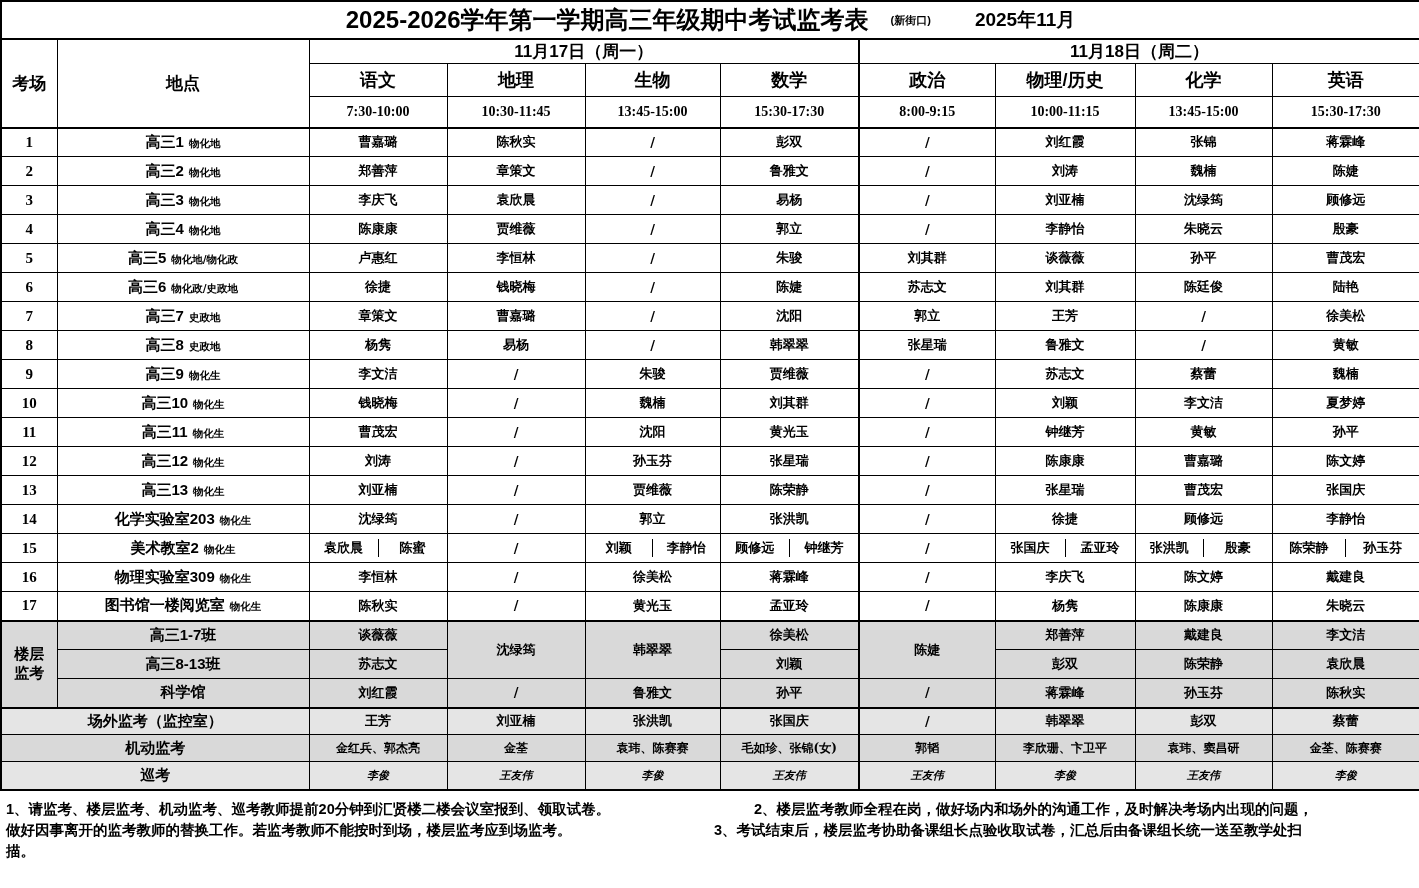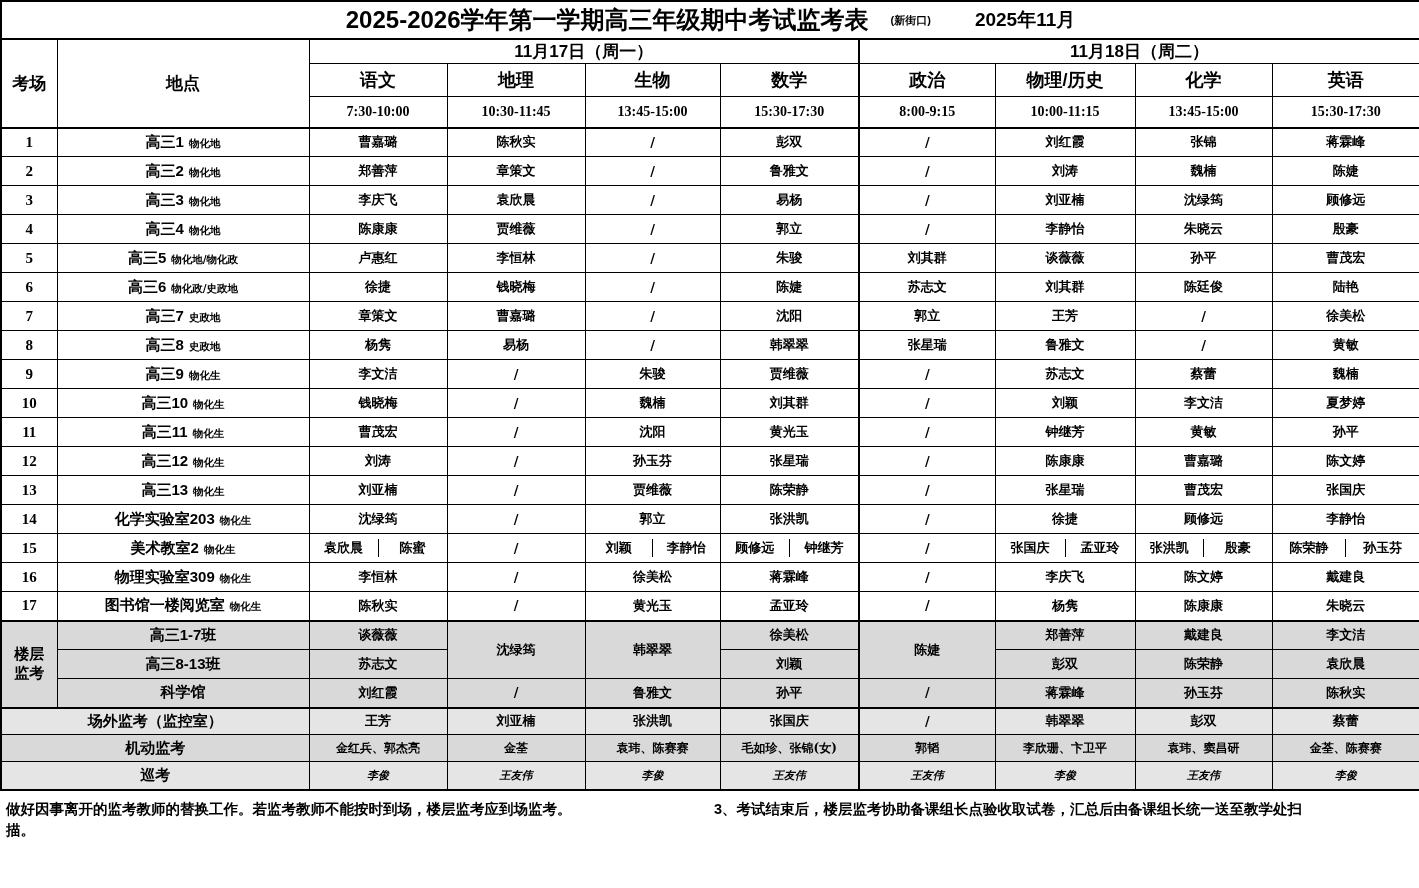--- a/index.html
+++ b/index.html
@@ -390,17 +390,20 @@
           <td class="name patrol-name bg-d">王友伟</td>
           <td class="name patrol-name bg-d">李俊</td>
           <td class="name patrol-name bg-d">王友伟</td>
           <td class="name patrol-name bg-d">李俊</td>
         </tr>
       </tbody>
   </table>
 
   <div class="notes">
     <div>
+      <span class="seg-a1">1、请监考、楼层监考、机动监考、巡考教师提前20分钟到汇贤楼二楼会议室报到、领取试卷。</span><span>2、楼层监考教师全程在岗，做好场内和场外的沟通工作，及时解决考场内出现的问题，</span>
+    </div>
+    <div>
       <span class="seg-a2">做好因事离开的监考教师的替换工作。若监考教师不能按时到场，楼层监考应到场监考。</span><span>3、考试结束后，楼层监考协助备课组长点验收取试卷，汇总后由备课组长统一送至教学处扫</span>
     </div>
     <div>描。</div>
   </div>
 </div>
 
 </body></html>

